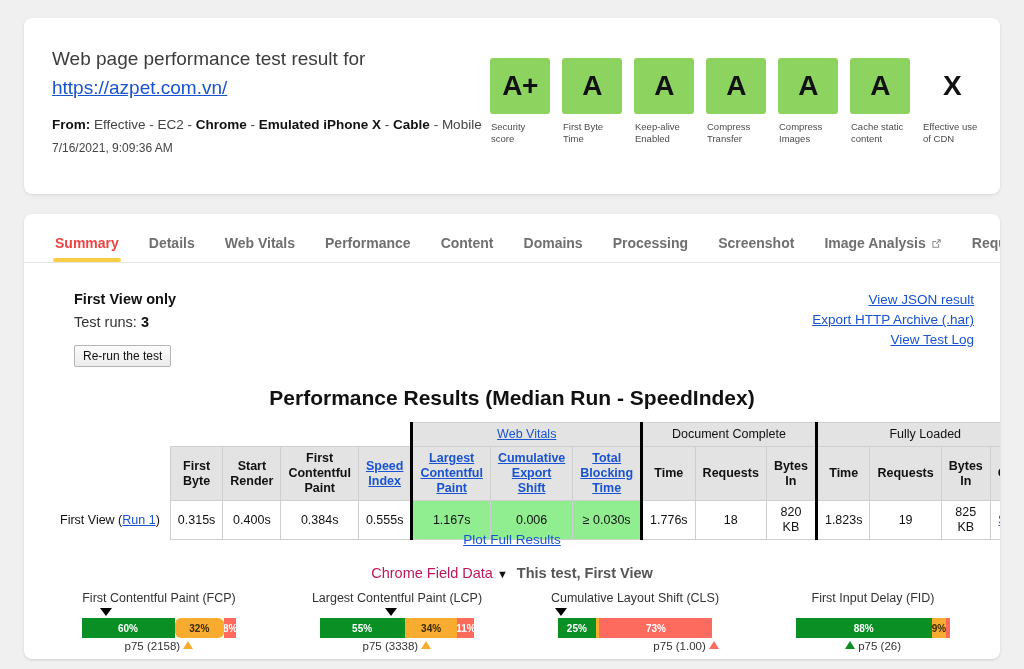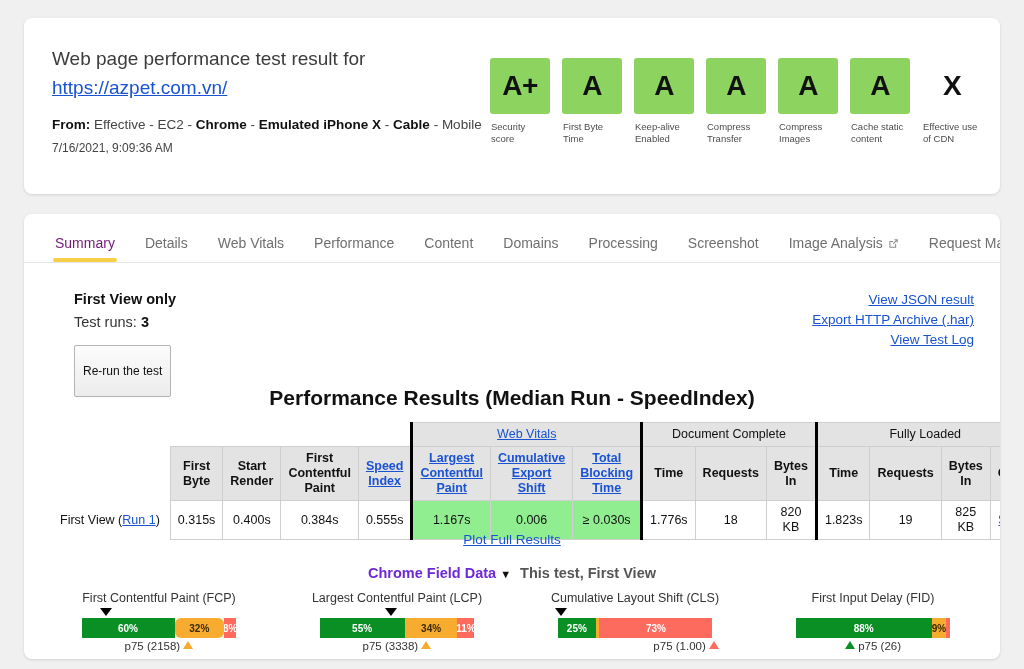--- a/index.html
+++ b/index.html
@@ -123,24 +123,25 @@
   .tab {
     font-size: 14px;
     color: #6f6f6f;
     padding: 0 15px 11px 15px;
     position: relative;
     cursor: pointer;
     white-space: nowrap;
     display: flex;
     align-items: center;
     gap: 5px;
+    font-weight: bold;
   }
   .tab.active {
-    color: #701a75;
-    font-weight: normal;
+    color: #ef4444;
+    font-weight: bold;
     justify-content: flex-end;
   }
   .tab.active::after {
     content: "";
     position: absolute;
     left: 13px;
     right: 13px;
     bottom: 0;
     height: 4px;
     background: #f7cf46;
@@ -174,21 +175,21 @@
   }
   .runinfo .tr b { color: #111; }
   .rerun-btn {
     margin-top: 12px;
     font-family: "Liberation Sans", sans-serif;
     font-size: 12px;
     color: #111;
     background: linear-gradient(#fcfcfc, #ececec);
     border: 1px solid #b4b4b4;
     border-radius: 2px;
-    padding: 18px 8px;
+    padding: 3px 8px;
     cursor: pointer;
   }
 
   .toplinks {
     position: absolute;
     right: 26px;
     top: 76px;
     text-align: right;
   }
   .toplinks a {
@@ -274,21 +275,21 @@
 
   
   .cfd-head {
     position: absolute;
     left: 0;
     right: 0;
     top: 351px;
     text-align: center;
     font-size: 14.5px;
   }
-  .cfd-head .t { font-weight: bold; color: #6d28d9; margin-top: 40px; }
+  .cfd-head .t { font-weight: normal; color: #be185d; margin-top: 40px; }
   .cfd-head .sub { color: #555; font-weight: bold; margin-left: 5px; margin-top: 40px; }
   .cfd-head .caret { color: #111; font-size: 11px; }
 
   .cfd-row {
     position: absolute;
     top: 376px;
     left: 16px;
     right: 8px;
     display: flex;
     justify-content: space-around;

